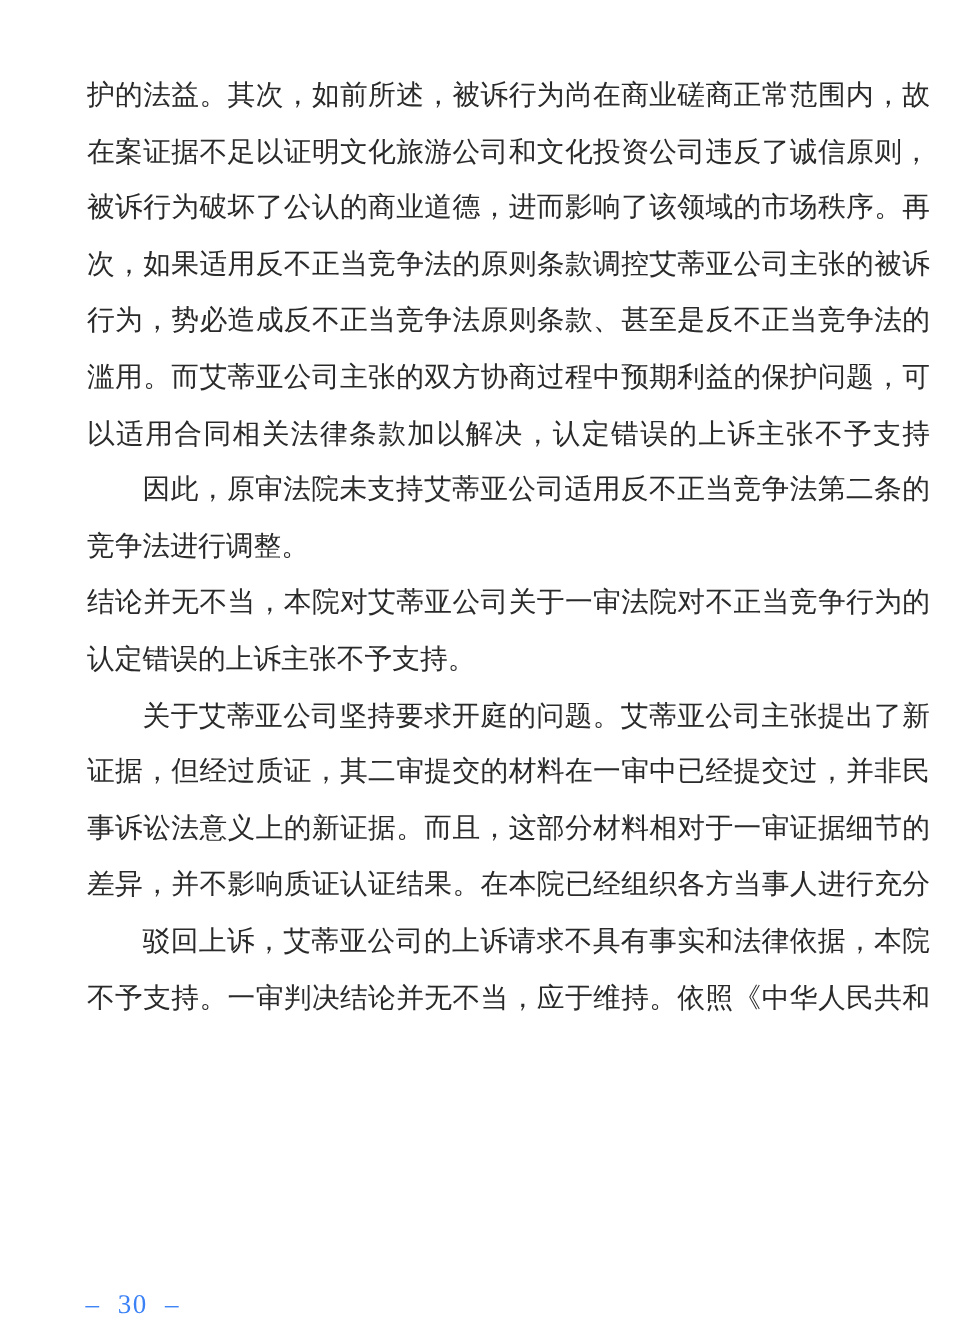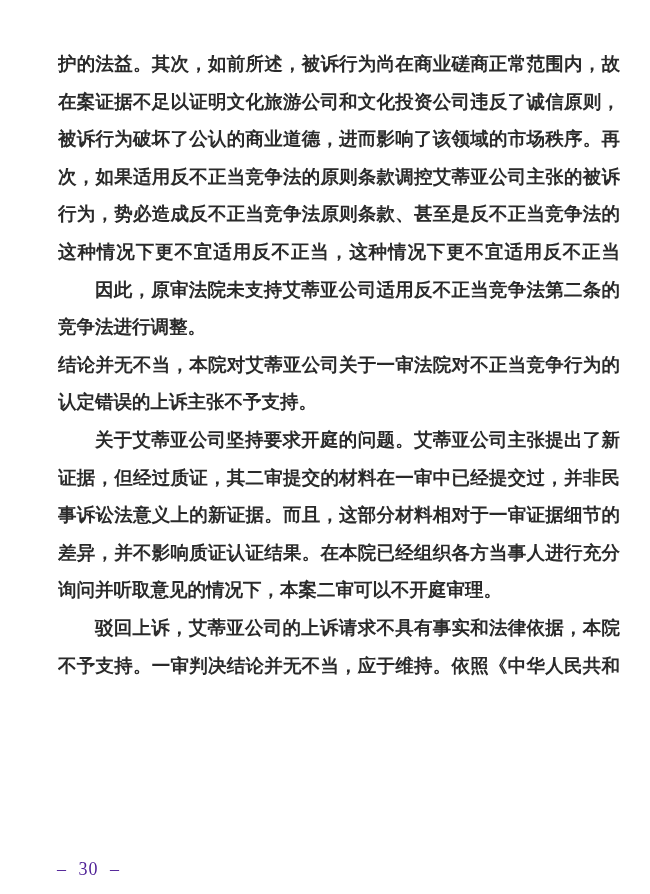--- a/index.html
+++ b/index.html
@@ -20,58 +20,58 @@
   }
   .line {
     font-size: 18.5px;
     line-height: 37.6px;
     height: 37.6px;
     overflow: hidden;
     white-space: normal;
     text-align: justify;
     text-align-last: justify;
     text-justify: inter-character;
-    font-weight: 700;
+    font-weight: 400;
   }
   .line.end {
     text-align: left;
     text-align-last: left;
   }
   .line.indent {
     text-indent: 37px;
   }
   .footer {
     position: absolute;
     left: 57px;
     top: 858px;
     font-size: 18px;
     line-height: 22px;
-    color: #4c1d95;
+    color: #3b82f6;
     word-spacing: 6px;
     letter-spacing: 1px;
     font-family: "Liberation Serif", "DejaVu Serif", serif;
   }
 </style>
 </head>
 <body>
 
 <div class="page">
   <div class="text-block">
     <div class="line">护的法益。其次，如前所述，被诉行为尚在商业磋商正常范围内，故</div>
     <div class="line">在案证据不足以证明文化旅游公司和文化投资公司违反了诚信原则，</div>
     <div class="line">被诉行为破坏了公认的商业道德，进而影响了该领域的市场秩序。再</div>
     <div class="line">次，如果适用反不正当竞争法的原则条款调控艾蒂亚公司主张的被诉</div>
     <div class="line">行为，势必造成反不正当竞争法原则条款、甚至是反不正当竞争法的</div>
-    <div class="line">这种情况下更不宜适用反不正当，这种情况下更不宜适用反不正当</div>
+    <div class="line">滥用。而艾蒂亚公司主张的双方协商过程中预期利益的保护问题，可</div>
+    <div class="line">以适用合同相关法律条款加以解决，认定错误的上诉主张不予支持</div>
     <div class="line indent">因此，原审法院未支持艾蒂亚公司适用反不正当竞争法第二条的</div>
     <div class="line end">竞争法进行调整。</div>
     <div class="line">结论并无不当，本院对艾蒂亚公司关于一审法院对不正当竞争行为的</div>
     <div class="line end">认定错误的上诉主张不予支持。</div>
     <div class="line indent">关于艾蒂亚公司坚持要求开庭的问题。艾蒂亚公司主张提出了新</div>
     <div class="line">证据，但经过质证，其二审提交的材料在一审中已经提交过，并非民</div>
     <div class="line">事诉讼法意义上的新证据。而且，这部分材料相对于一审证据细节的</div>
     <div class="line">差异，并不影响质证认证结果。在本院已经组织各方当事人进行充分</div>
-    <div class="line end">询问并听取意见的情况下，本案二审可以不开庭审理。</div>
     <div class="line indent">驳回上诉，艾蒂亚公司的上诉请求不具有事实和法律依据，本院</div>
     <div class="line">不予支持。一审判决结论并无不当，应于维持。依照《中华人民共和</div>
   </div>
   <div class="footer">– 30 –</div>
 </div>
 
 </body></html>

